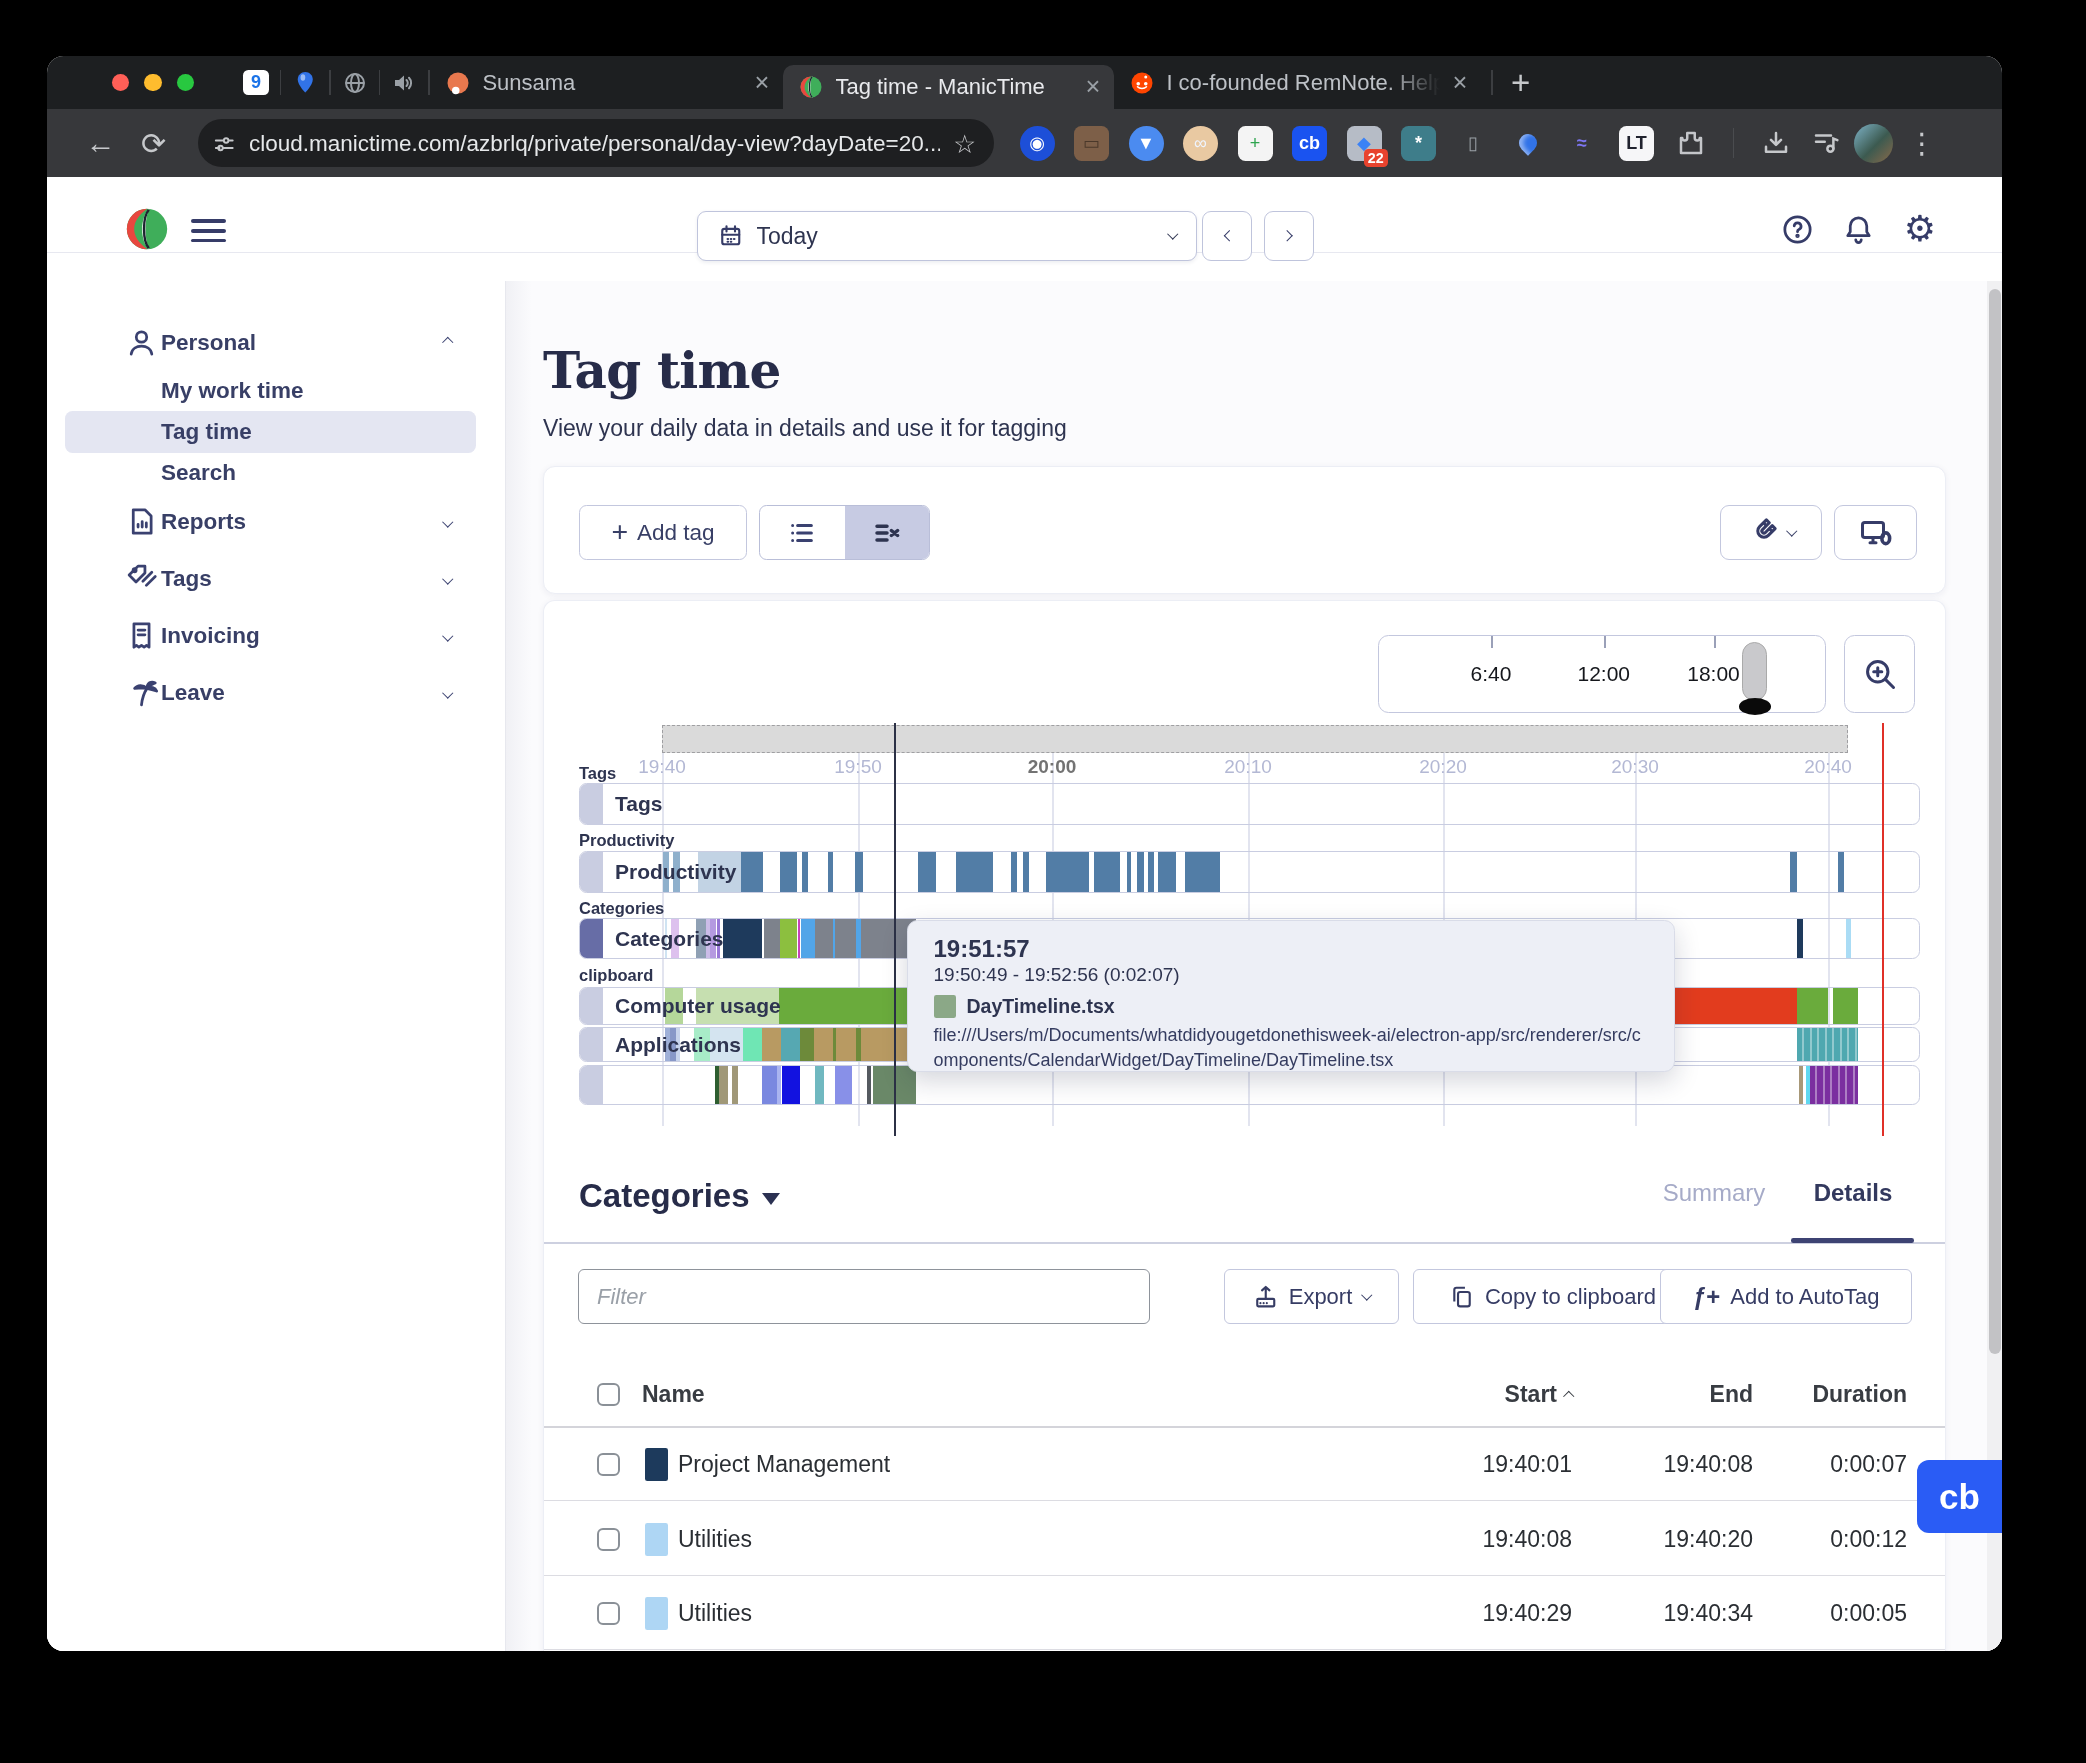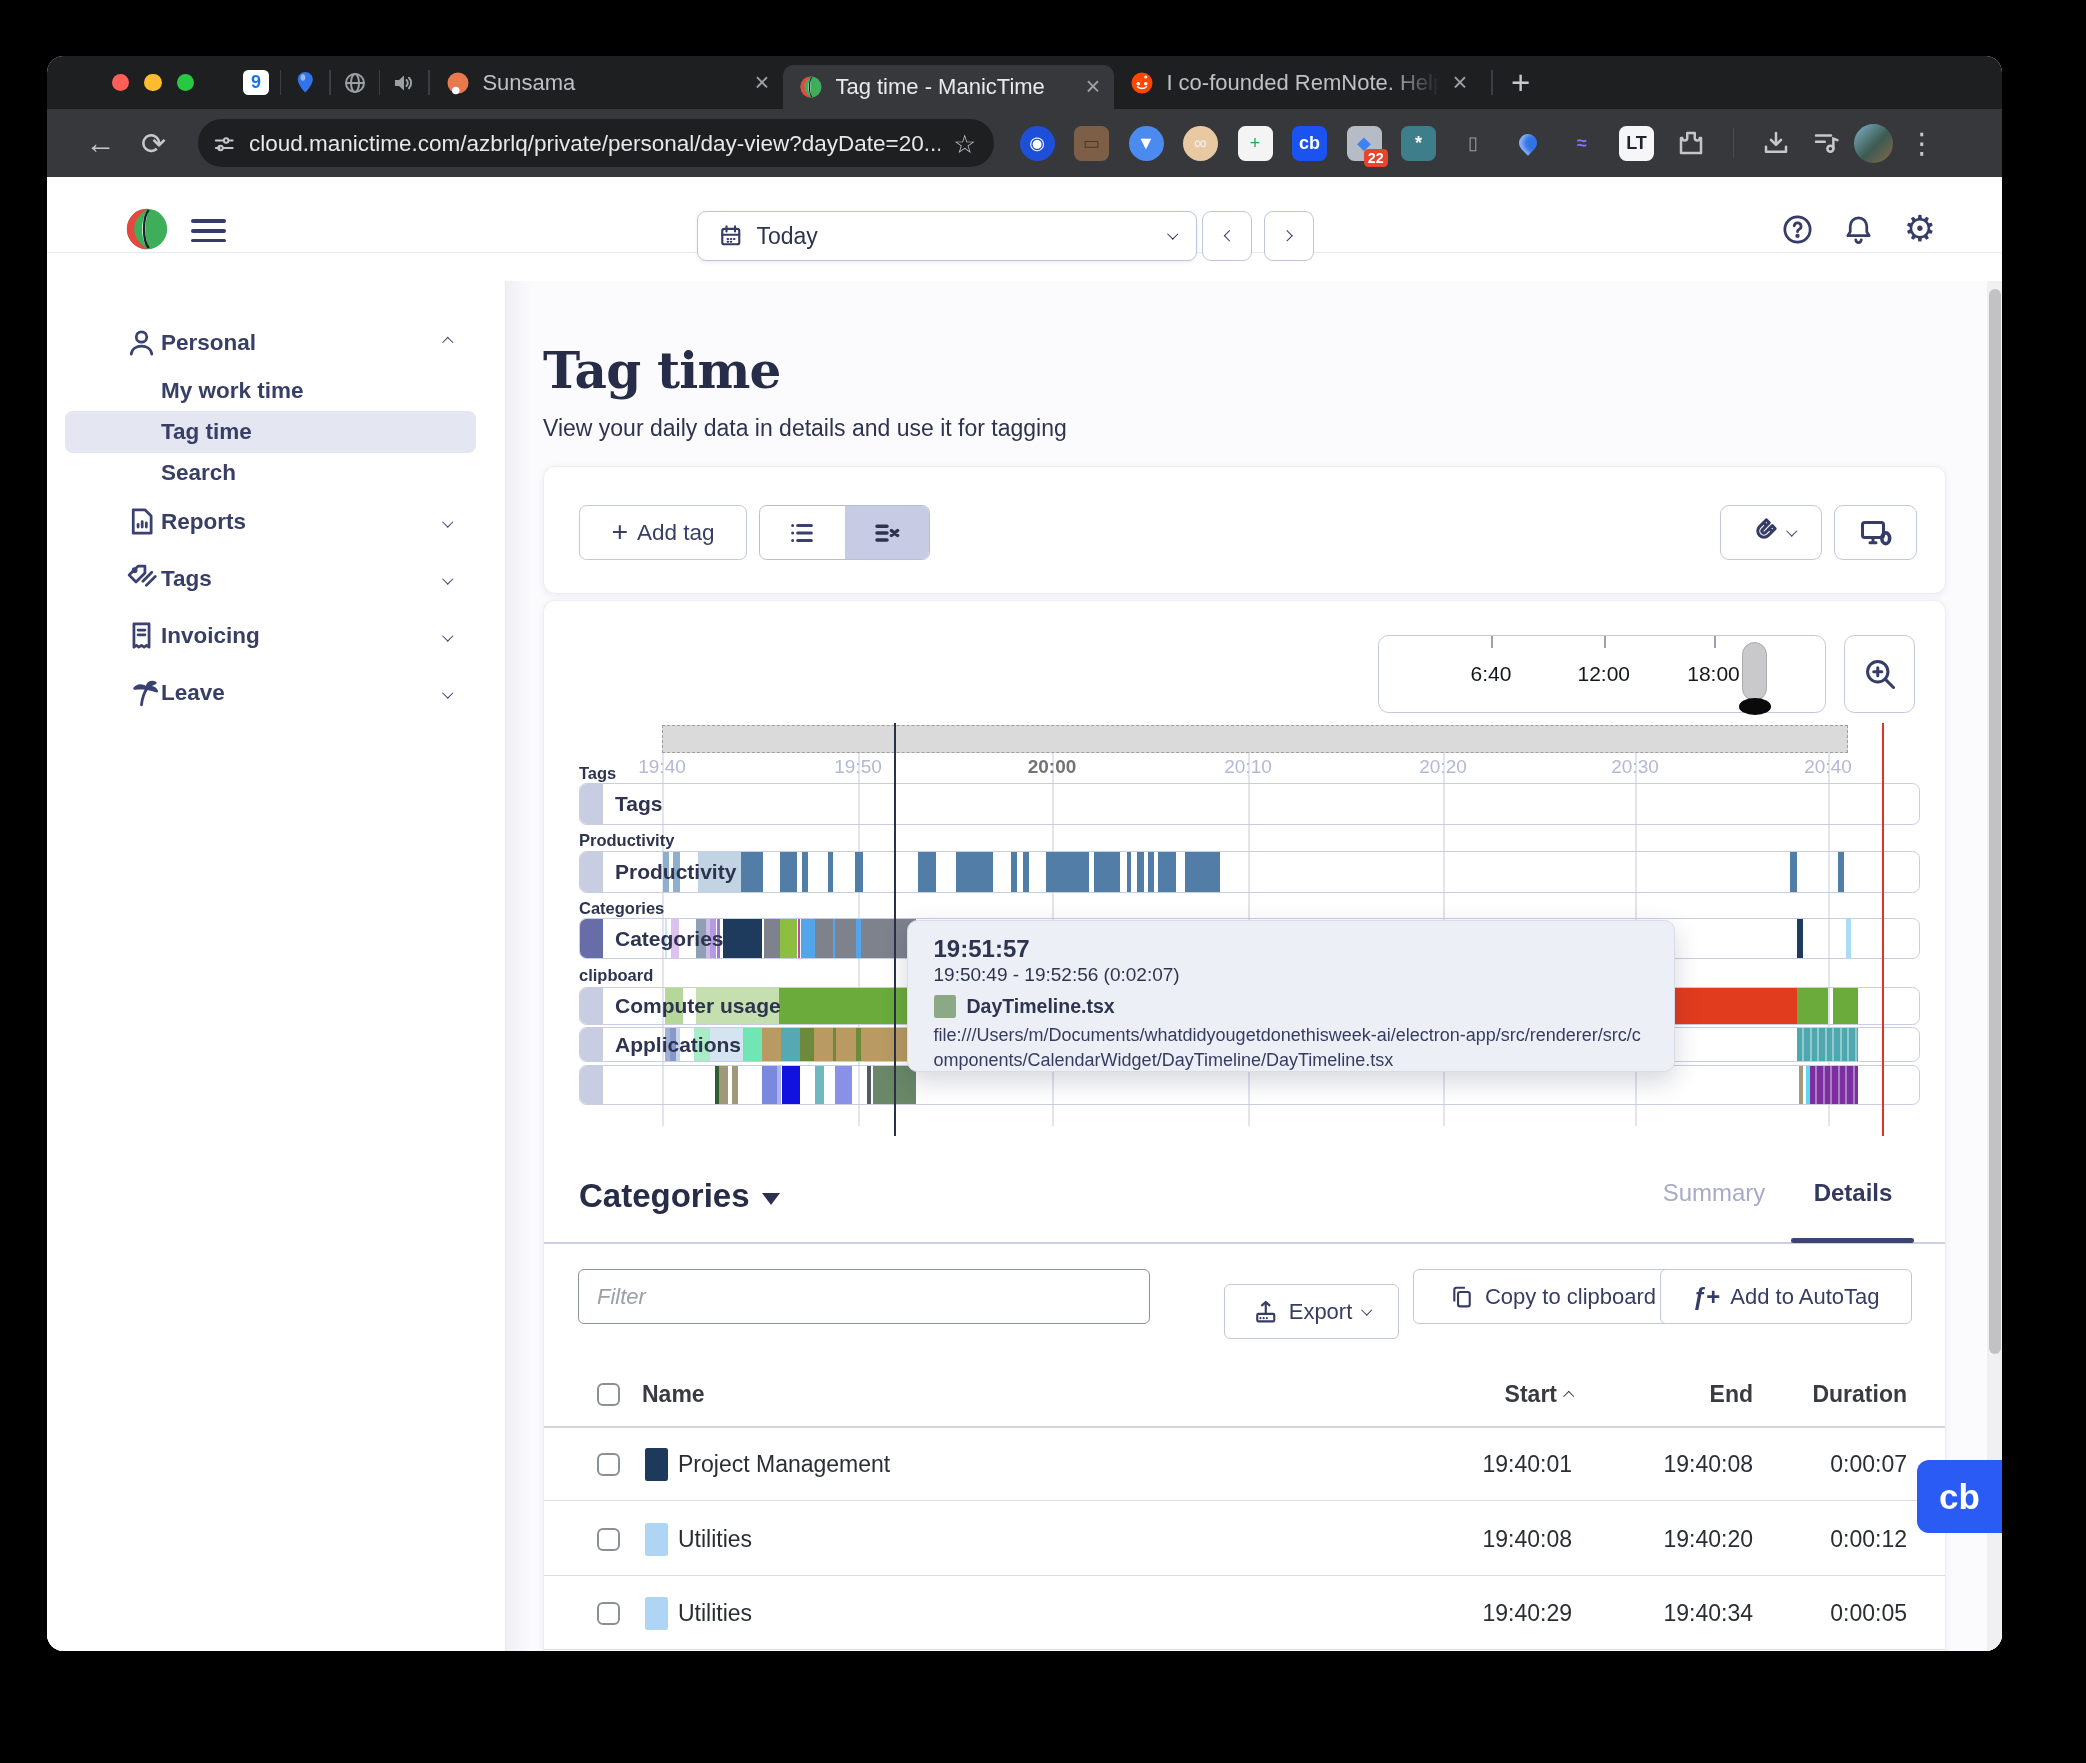--- a/index.html
+++ b/index.html
@@ -104,21 +104,21 @@
   .cathead{position:absolute;left:35px;top:571px;height:48px;display:flex;align-items:center;gap:12px;font-size:33px;font-weight:bold;color:#272c49;}
   .tri{width:0;height:0;border-left:9px solid transparent;border-right:9px solid transparent;border-top:12px solid #2b3152;margin-top:6px;}
   .tabitem{position:absolute;top:578px;transform:translateX(-50%);font-size:24px;}
   .tab-summary{left:1170px;color:#a6abc8;}
   .tab-details{left:1309px;color:#33395e;font-weight:bold;}
   .secdiv{position:absolute;left:0;right:0;top:641px;height:1.5px;background:#cdd0e0;}
   .tabline{position:absolute;left:1247px;top:637px;width:123px;height:5.3px;background:#3d4373;border-radius:2.3px;}
   .filter{position:absolute;left:34px;top:668px;width:572px;height:55px;border:1.5px solid #8e939b;border-radius:6px;font-size:22px;font-style:italic;padding:0 18px;color:#333;background:#fff;font-family:"Liberation Sans",sans-serif;}
   .filter::placeholder{color:#9aa0a8;}
   .abtn{position:absolute;top:668px;height:55px;border:1.5px solid #c3c7de;border-radius:6px;background:#fff;display:flex;align-items:center;justify-content:center;gap:10.5px;color:#363c64;font-size:22px;}
-  .exportbtn{left:680px;width:175px;margin-top:15px;}
+  .exportbtn{left:680px;width:175px;}
   .copybtn{left:869px;width:279px;}
   .autotagbtn{left:1116px;width:252px;}
   .fx{font-size:24px;font-style:italic;font-weight:bold;}
   
   .thead{position:absolute;left:0;right:0;top:759px;height:68px;border-bottom:2.3px solid #d4d4da;}
   .thead .hc{position:absolute;top:0;height:68px;display:flex;align-items:center;font-size:23px;font-weight:bold;color:#383c42;}
   .cbx{width:23px;height:23px;border:2.3px solid #8a9097;border-radius:6px;background:#fff;}
   .hc-check{left:53px;}
   .hc-name{left:98px;}
   .hc-start{right:373px;gap:7.5px;}

